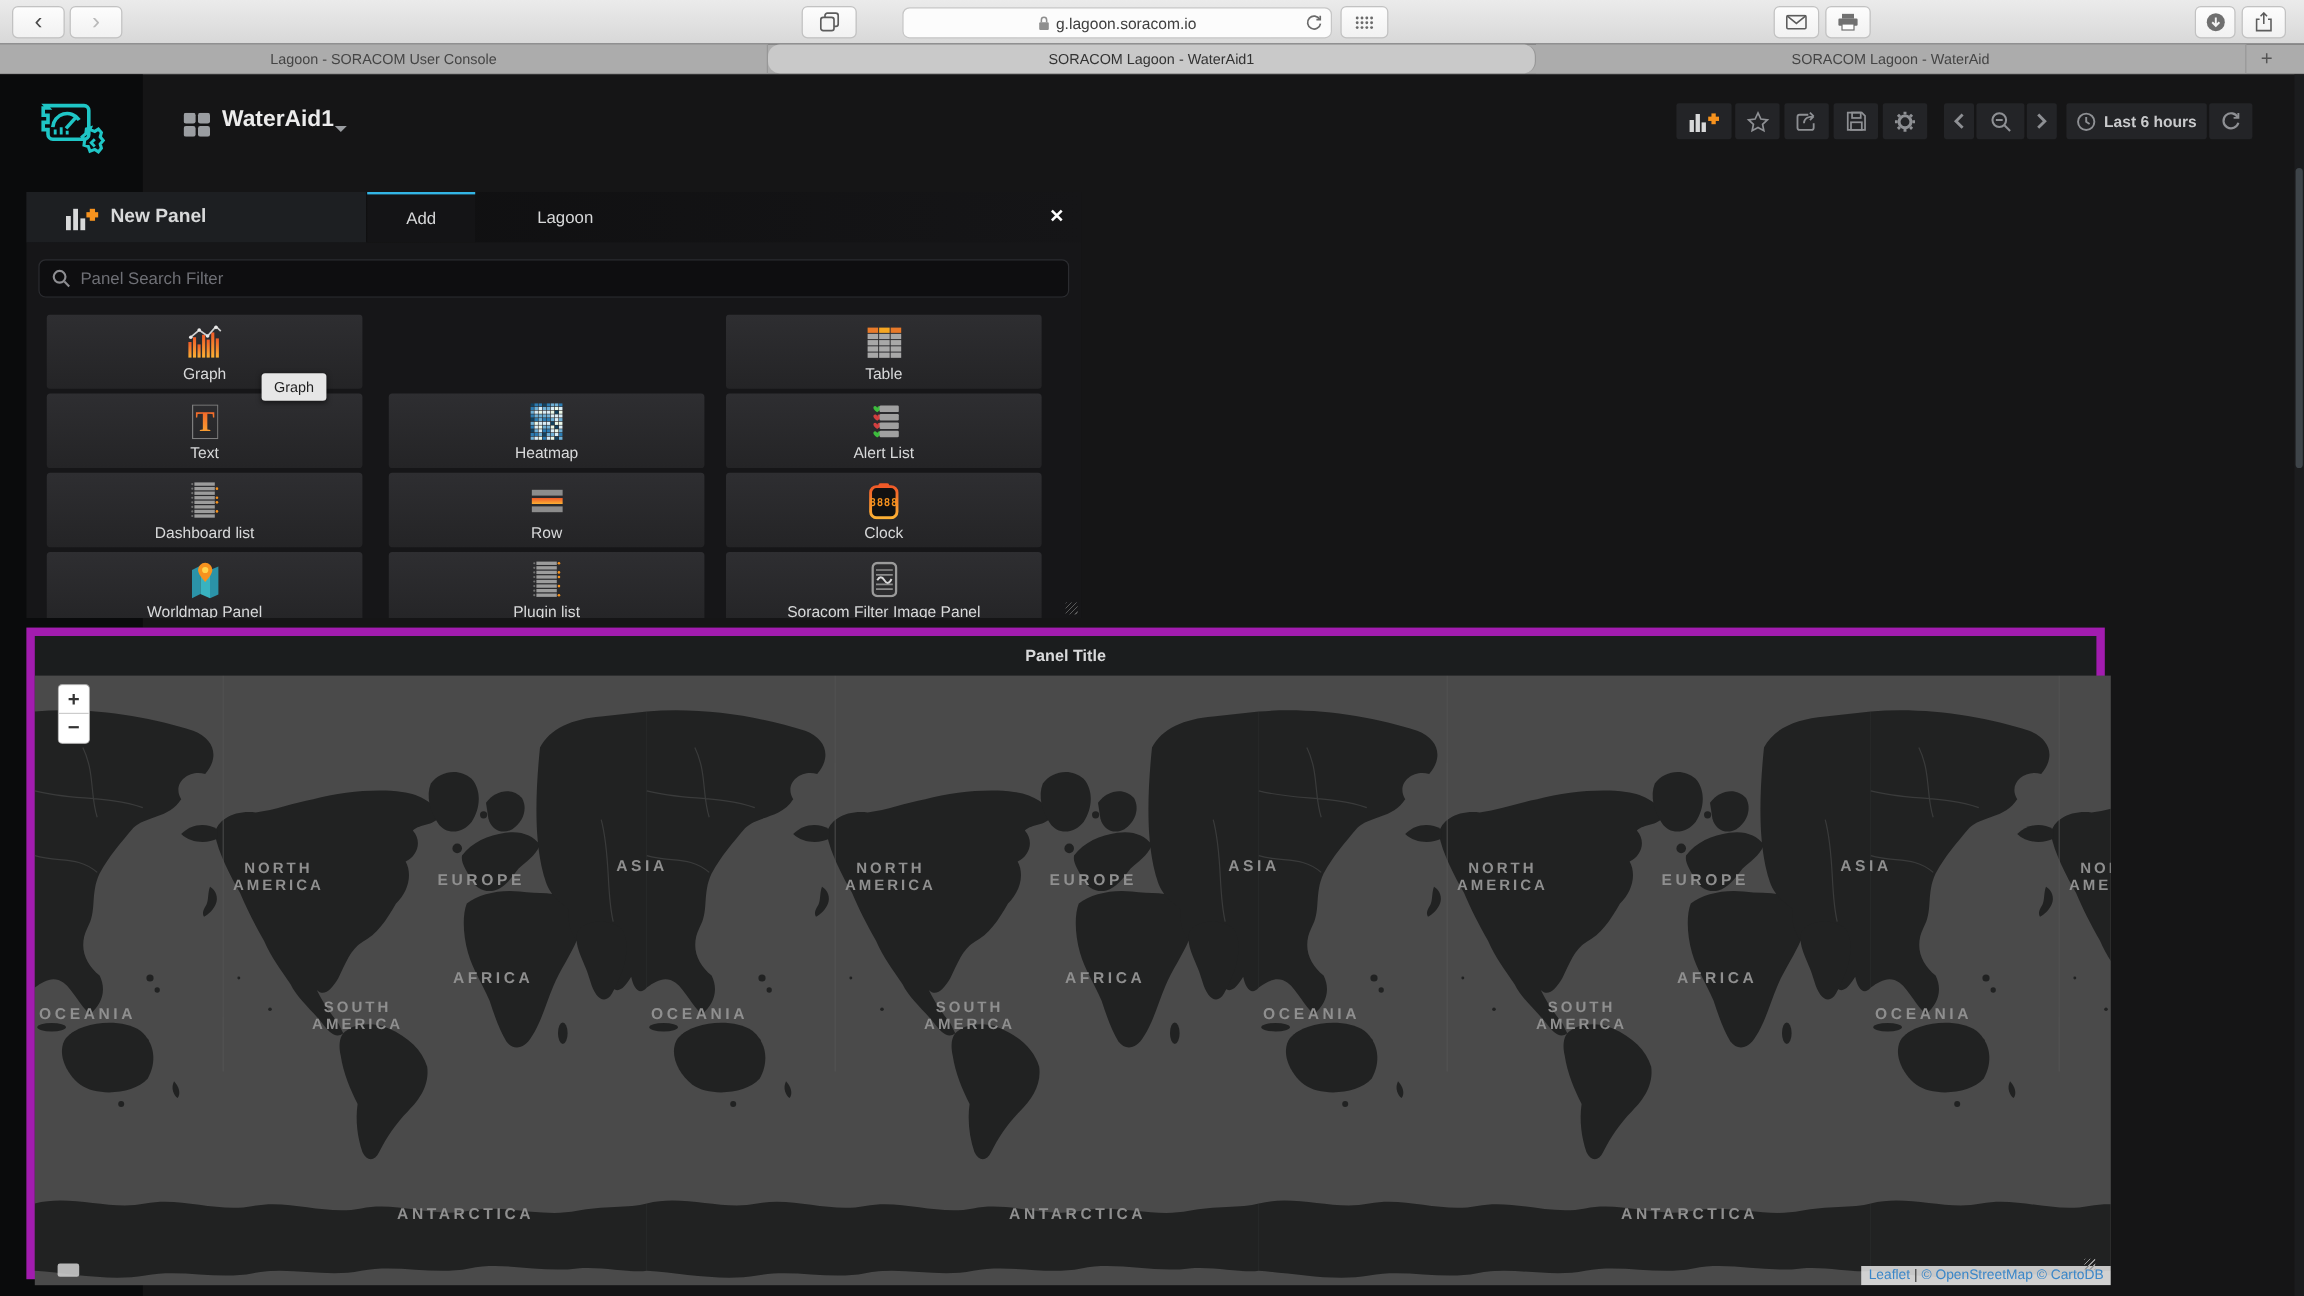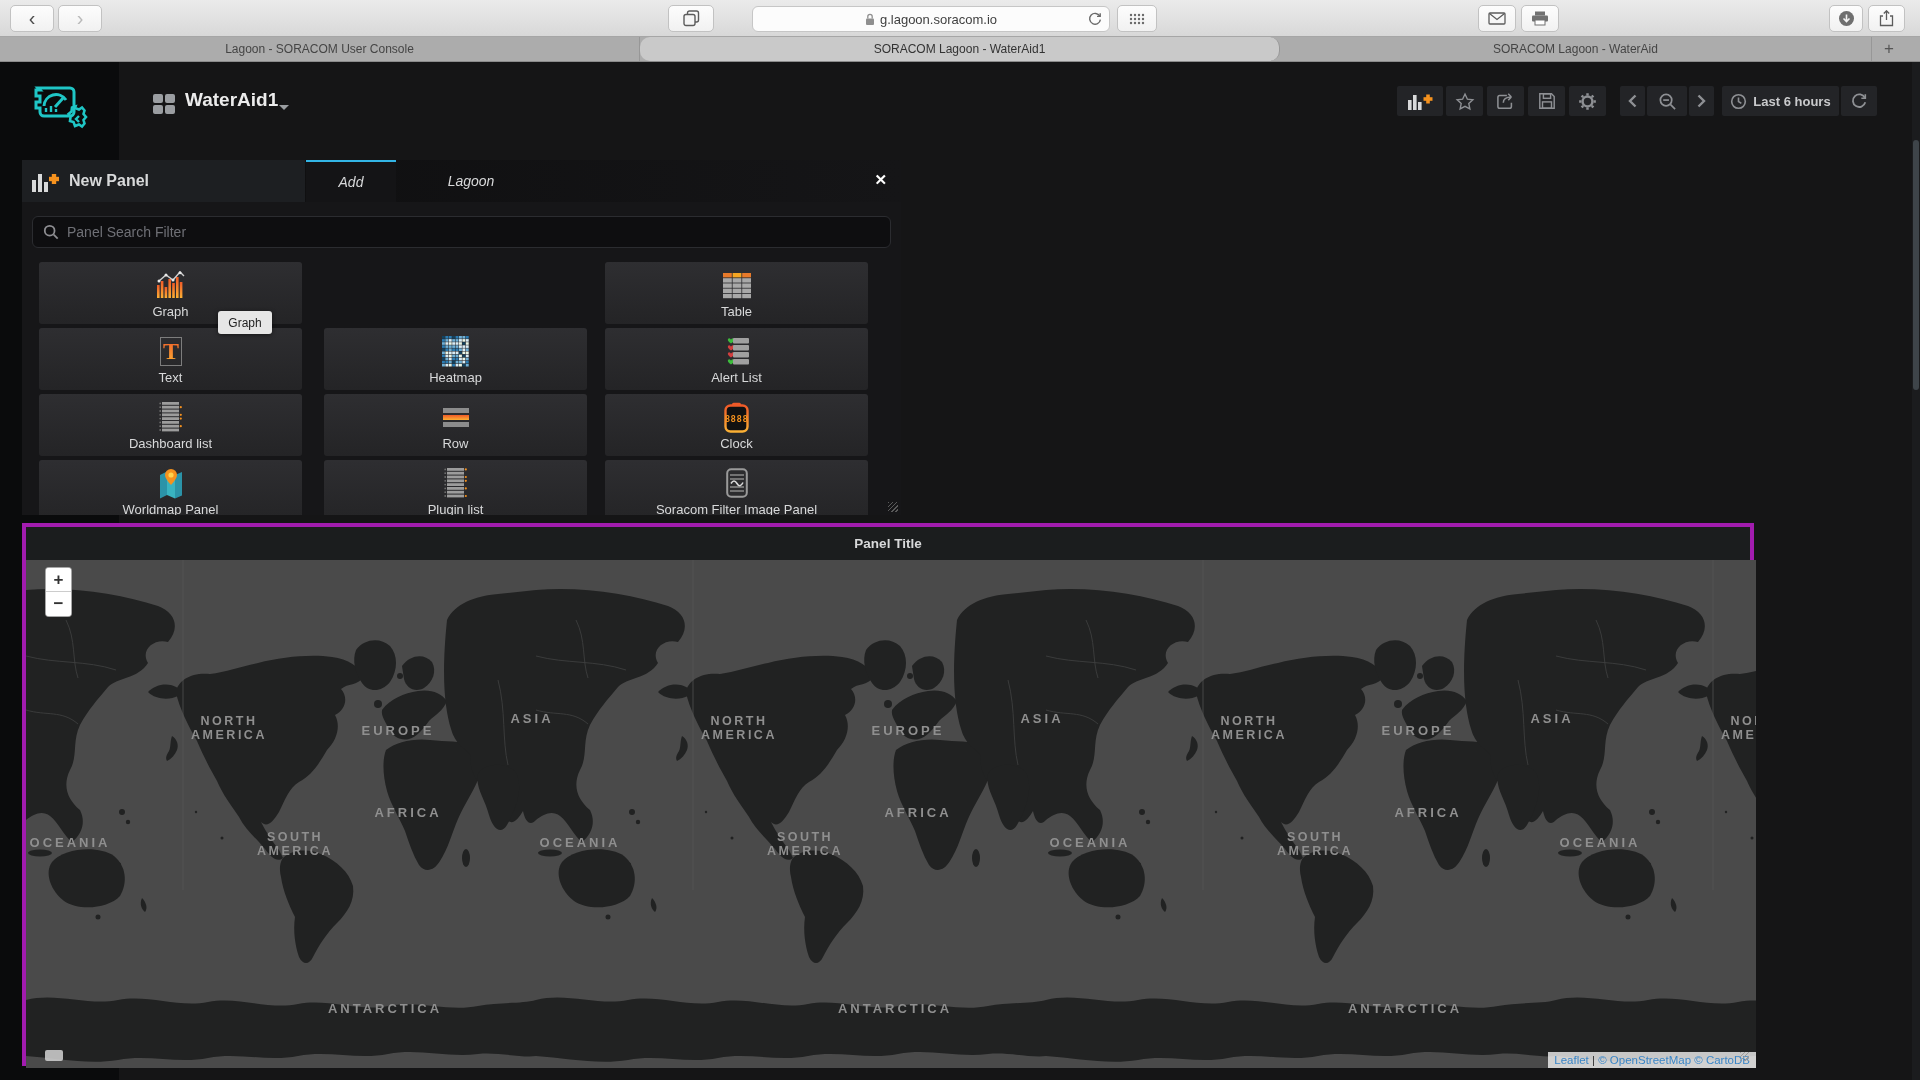--- a/index.html
+++ b/index.html
@@ -68,24 +68,24 @@
   #gb-prev { left:1501px; width:25px; } #gb-zoom { left:1528px; width:40px; }
   #gb-next { left:1570px; width:25px; }
   #gb-time { left:1603px; width:117px; font-size:13px; font-weight:bold; color:#c9cacc; gap:6px; }
   #gb-refresh { left:1722px; width:36px; }
 
   
   #dialog { position:absolute; left:22px; top:98px; width:879px; height:355px; background:#161618; }
   #dlg-head { position:absolute; left:0; top:0; width:879px; height:42px;
               background:linear-gradient(90deg,#0d0d0e,#151517); }
   #dlg-titleblock { position:absolute; left:0; top:0; width:283px; height:42px; background:#1d1f22;
-                    display:flex; align-items:center; gap:10px; padding-left:9px;
+                    display:flex; align-items:center; gap:10px; padding-left:32px;
                     font-size:16px; font-weight:bold; color:#d8d9da; }
   .dlg-tab { position:absolute; top:0; height:42px; display:flex; align-items:center;
-             justify-content:center; font-size:14px; color:#d8d9da;font-style:italic; }
+             justify-content:center; font-size:14px; color:#d8d9da; }
   #dlg-tab-add { left:284px; width:90px; background:#141416; border-top:2px solid #33b5e5; }
   #dlg-tab-paste { left:404px; width:90px; }
   #dlg-close { position:absolute; right:14px; top:11px; font-size:15px; font-weight:bold;
                color:#fff; }
   #dlg-search { position:absolute; left:10px; top:56px; width:859px; height:32px;
                 background:#0e0e10; border:1px solid #2b2c30; border-radius:6px;
                 display:flex; align-items:center; padding:0 10px; gap:8px; }
   #dlg-search input { flex:1; background:transparent; border:none; outline:none;
                       font-size:14px; color:#d8d9da; font-family:"Liberation Sans",sans-serif; }
   #dlg-search input::placeholder { color:#6f7076; }
@@ -99,21 +99,21 @@
   .pcard .plabel { font-size:13px; color:#d8d9da; }
   #dlg-tooltip { position:absolute; left:196px; top:151px; width:54px; height:23px;
                  background:#e6e6e6; border-radius:3px; color:#1f1f1f; font-size:12px;
                  display:flex; align-items:center; justify-content:center;
                  box-shadow:0 1px 4px rgba(0,0,0,.5); z-index:5; }
   #dlg-grip { position:absolute; right:3px; bottom:3px; width:10px; height:10px;
               background:repeating-linear-gradient(135deg,#5a5a5a 0 1px,transparent 1px 3px); }
 
   
   #panel { position:absolute; left:22px; top:461px; width:1732px; height:543px;
-           background:#1b1d1e; border:4px solid #a21caf; }
+           background:#1b1d1e; border:7px solid #a21caf; }
   #panel-title { position:absolute; left:0; top:0; width:100%; height:33px;
                  display:flex; align-items:center; justify-content:center;
                  font-size:13.5px; font-weight:bold; color:#d8d9da; }
   #map { position:absolute; left:0; top:33px; width:1730px; height:508px;
          background:#4a4a4a; overflow:hidden; }
   .map-label { position:absolute; transform:translate(-50%,-50%); color:#8f8f8f;
                font-weight:bold; font-size:13px; letter-spacing:3px; white-space:nowrap;
                text-align:center; }
   .map-label.two { white-space:normal; width:96px; font-size:12.5px; letter-spacing:2.5px;
                    line-height:1.15; }

